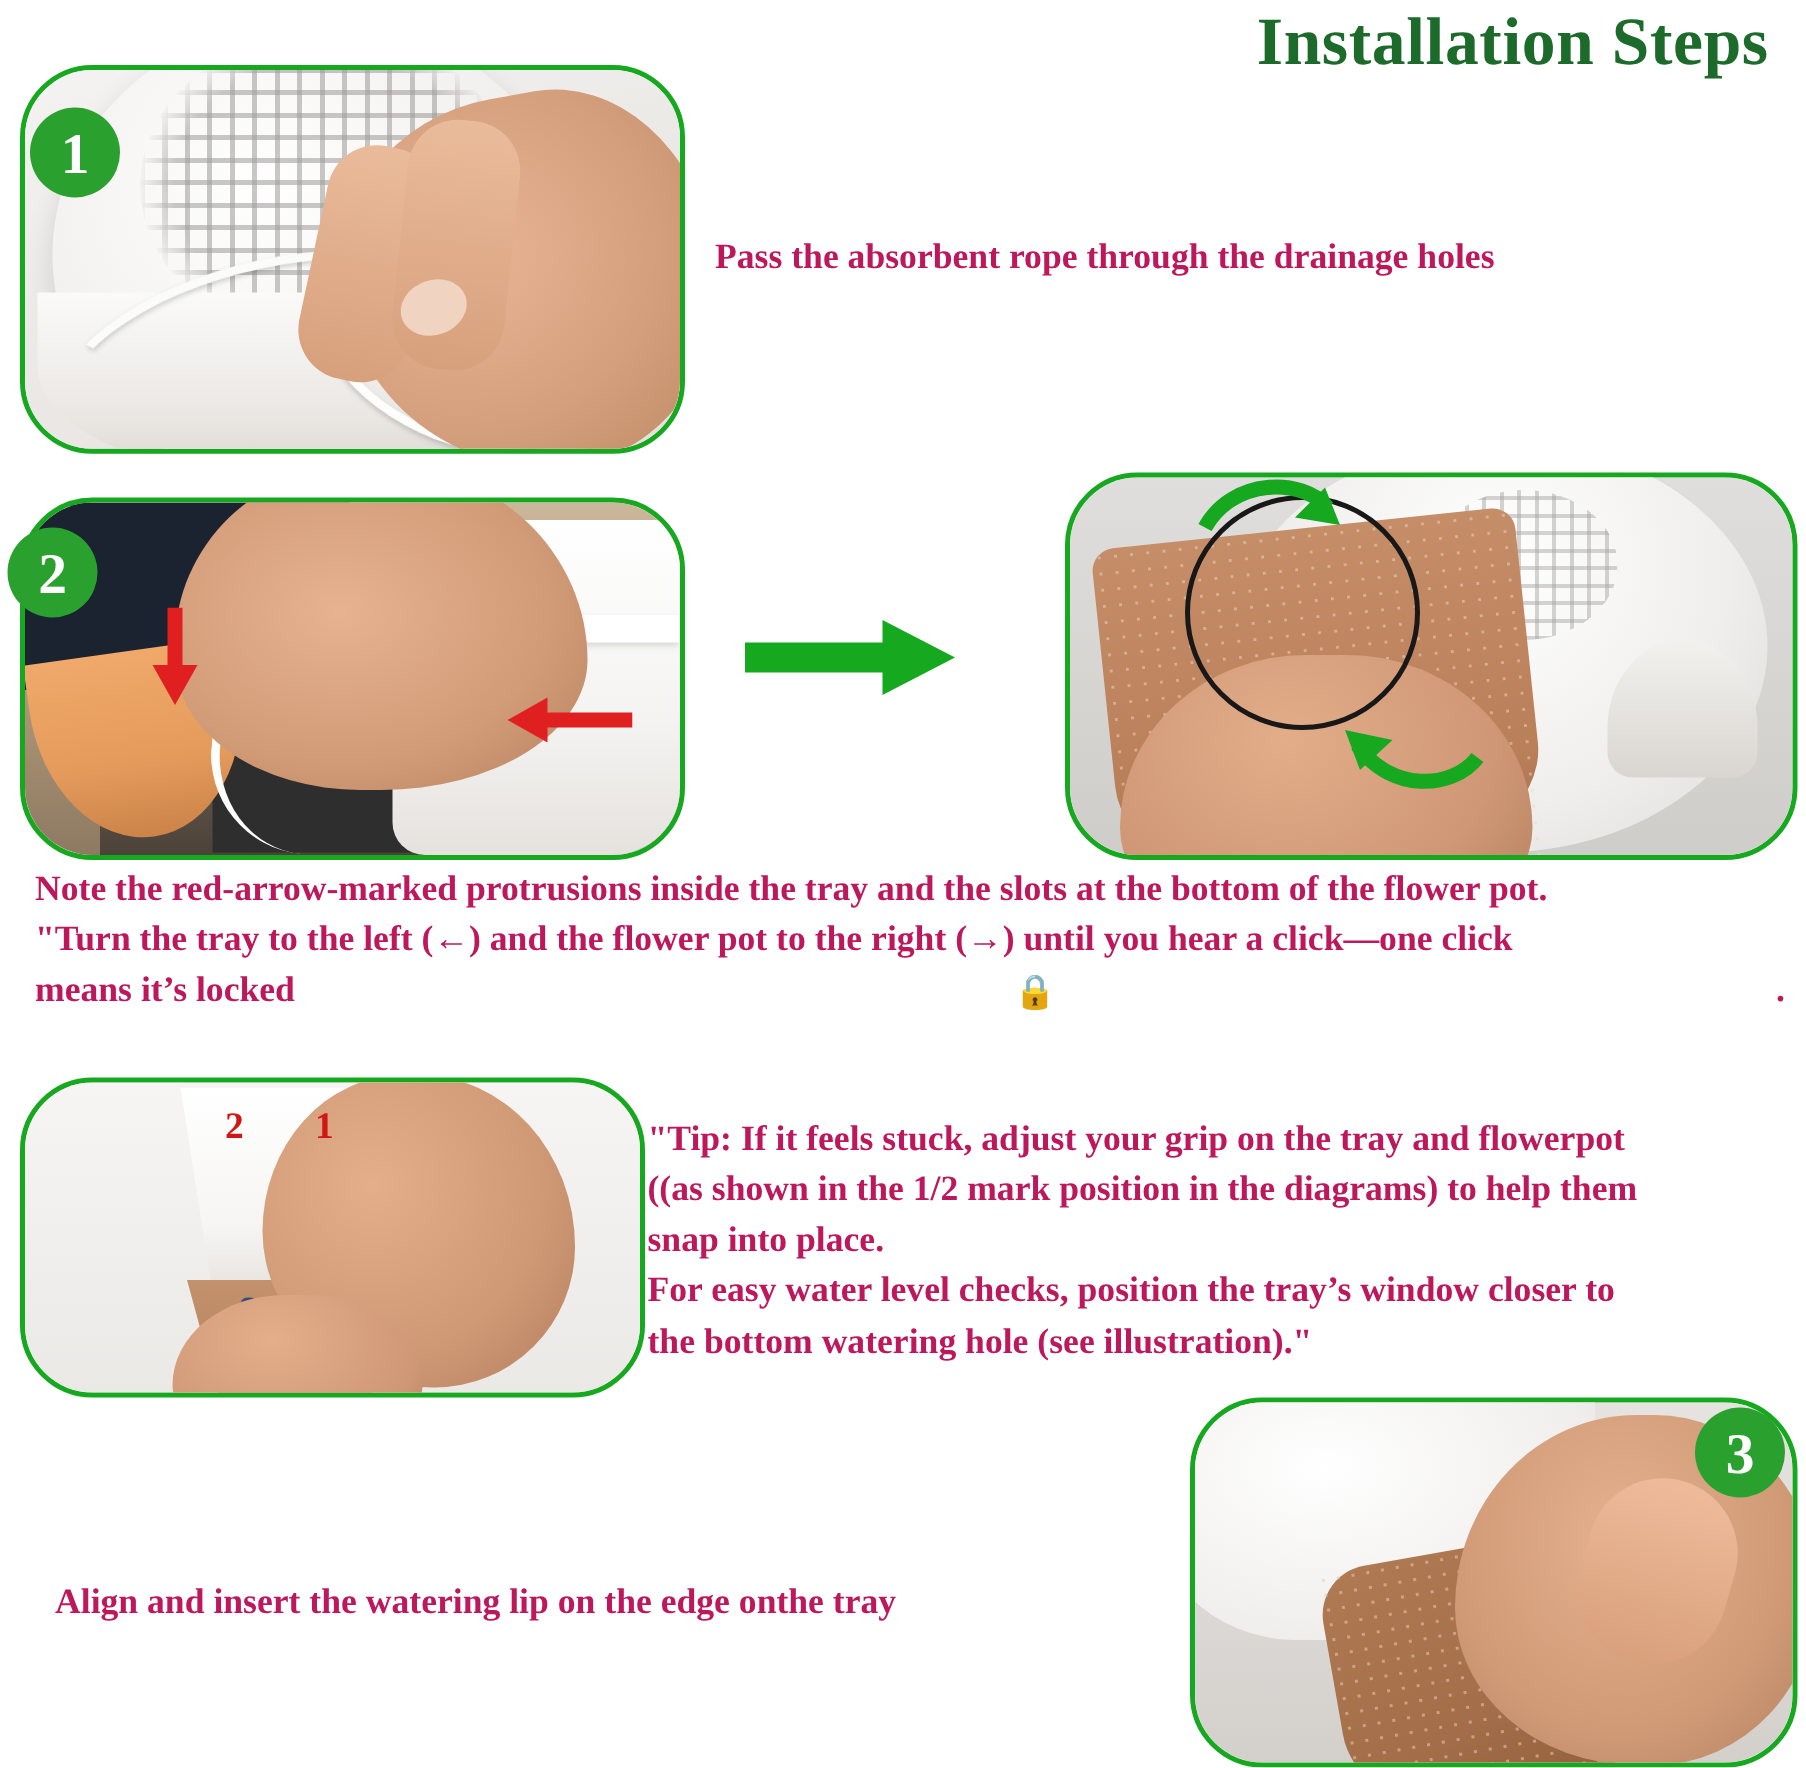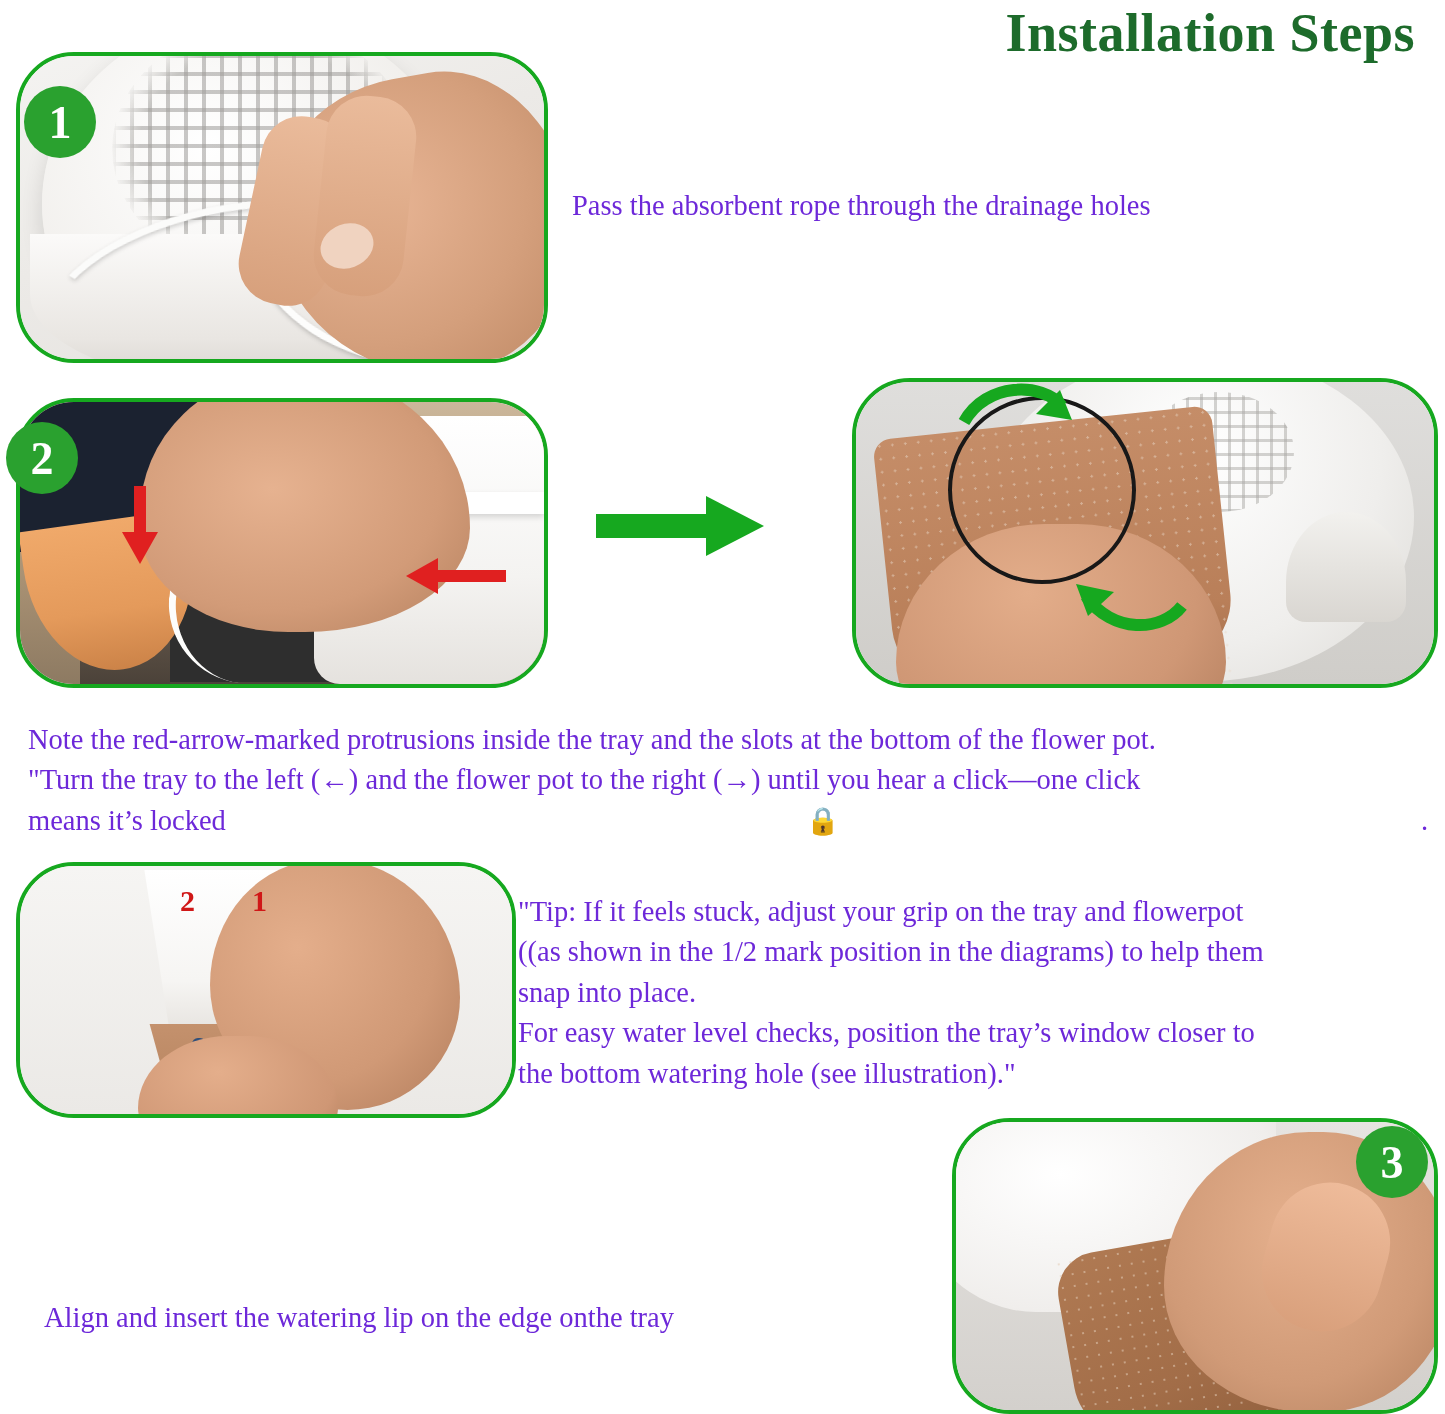--- a/index.html
+++ b/index.html
@@ -49,21 +49,22 @@
     align-items: center;
     justify-content: center;
     z-index: 5;
   }
 
   .para {
     position: absolute;
     font-family: "Liberation Serif", serif;
     font-size: 28.5px;
     line-height: 1.42;
-    color: #6d28d9;
+    color: #be185d;
+    font-weight: bold;
   }
 
   
   #photo1 { left: 16px; top: 52px; width: 524px; height: 303px; }
   .p1-bg { position:absolute; inset:0; background: linear-gradient(160deg,#f4f3f1 0%, #eceae7 45%, #e4e1dd 100%); }
   .p1-disc {
     position: absolute; left: 22px; top: -42px; width: 420px; height: 380px;
     background: radial-gradient(ellipse at 40% 35%, #ffffff 0%, #f1efec 60%, #dedad5 100%);
     border-radius: 50%;
     box-shadow: 0 10px 22px rgba(0,0,0,.12);
@@ -298,21 +299,21 @@
   <svg style="position:absolute; left:100px; top:-6px;" width="120" height="64" viewBox="0 0 120 64">
     <path d="M8,46 C30,6 86,6 106,30" stroke="#16a81f" stroke-width="12" fill="none"></path>
     <polygon points="116,44 80,38 104,14" fill="#16a81f"></polygon>
   </svg>
   <svg style="position:absolute; left:216px; top:196px;" width="120" height="64" viewBox="0 0 120 64">
     <path d="M14,18 C40,56 90,54 110,28" stroke="#16a81f" stroke-width="12" fill="none"></path>
     <polygon points="4,6 42,14 16,38" fill="#16a81f"></polygon>
   </svg>
 </div>
 
-<div class="para" style="left: 28px; top: 720px; width: 1400px;">
+<div class="para" style="left: 28px; top: 692px; width: 1400px;">
   <div>Note the red-arrow-marked protrusions inside the tray and the slots at the bottom of the flower pot.</div>
   <div>"Turn the tray to the left (←) and the flower pot to the right (→) until you hear a click—one click</div>
   <div style="display:flex; align-items:center; gap:8px;justify-content:space-between;">
     <span>means it’s locked</span>
     <span class="lock">🔒</span>
     <span>.</span>
   </div>
 </div>
 
 <div class="photo" id="photo3">
@@ -339,13 +340,13 @@
   <div class="p5-bg"></div>
   <div class="p5-white"></div>
   <div class="p5-lip">
     <div class="p5-speck"></div>
   </div>
   <div class="p5-hand"></div>
   <div class="p5-thumb"></div>
 </div>
 <div class="badge" style="left: 1356px; top: 1126px;">3</div>
 
-<div class="para" style="left: 44px; top: 1262px; width: 880px; margin-top: 36px;">Align and insert the watering lip on the edge onthe tray</div>
+<div class="para" style="left: 44px; top: 1262px; width: 880px;">Align and insert the watering lip on the edge onthe tray</div>
 
 </body></html>

